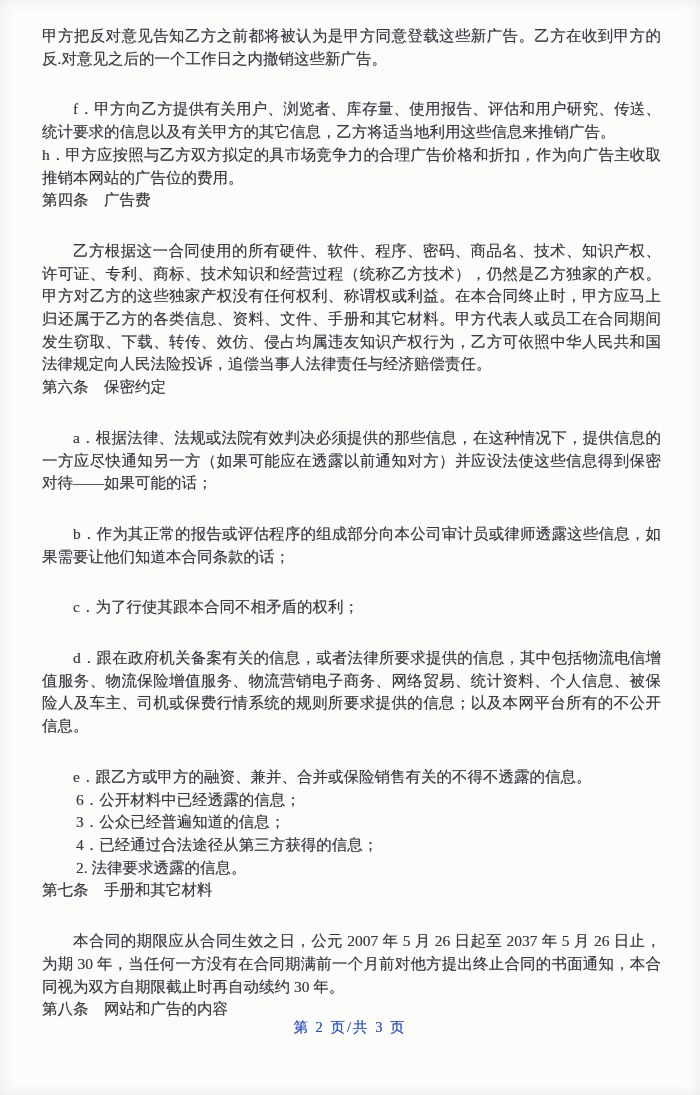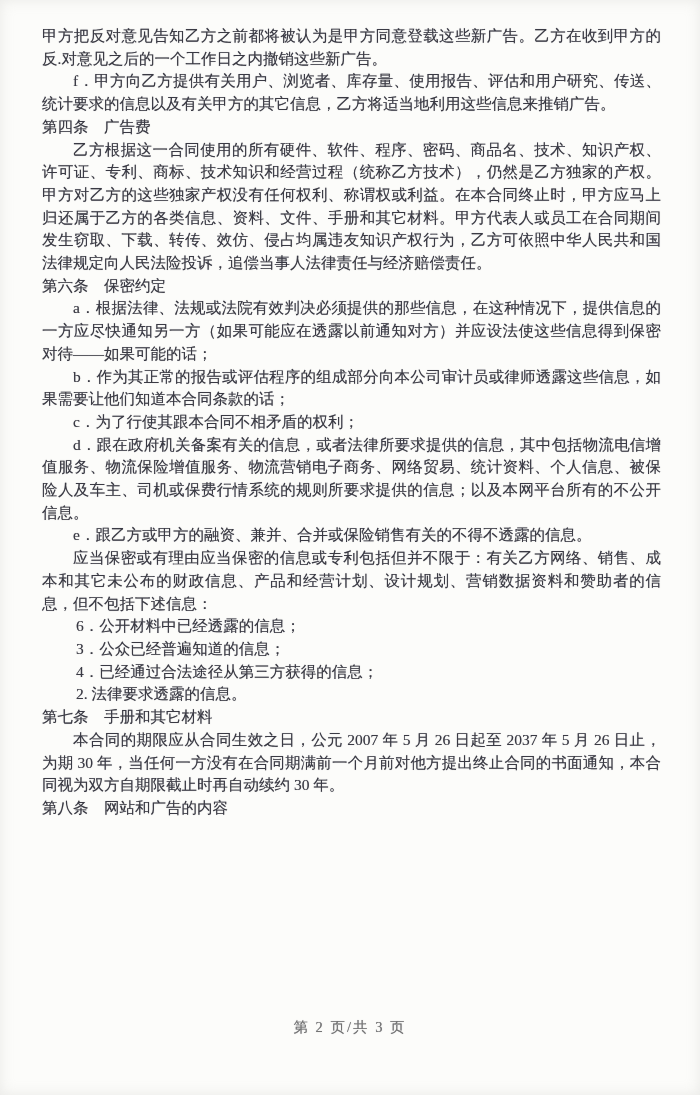--- a/index.html
+++ b/index.html
@@ -23,21 +23,21 @@
     top: 25px;
     width: 619px;
     color: #3a3a44;
     font-size: 15.5px;
     line-height: 22.7px;
     text-align: justify;
     text-shadow: 0 0 0.7px rgba(58,58,70,0.55);
   }
   .doc-body p { margin: 0; padding: 0; }
   p.cont { text-indent: 0; }
-  p.ind  { text-indent: 2em; }
+  p.ind  { text-indent: 2em; margin-top: 28px; }
   p.num  { text-indent: 2.2em; }
   p.head { text-indent: 0; }
   .blot {
     position: relative;
     color: #33222c;
     font-weight: bold;
   }
   .blot::after {
     content: '';
     position: absolute;
@@ -49,41 +49,41 @@
     background: radial-gradient(ellipse at center, rgba(96,30,40,0.72) 0%, rgba(96,30,40,0.25) 55%, rgba(96,30,40,0) 75%);
     pointer-events: none;
   }
   .footer {
     position: absolute;
     left: 0;
     right: 0;
     top: 1018px;
     text-align: center;
     font-size: 14.5px;
-    color: #737373;
+    color: #1d4ed8;
     letter-spacing: 2px;
     text-shadow: 0 0 0.7px rgba(58,58,70,0.5);
   }
 </style>
 </head>
 <body>
 
 <div class="page">
   <div class="doc-body">
       <p class="cont">甲方把反对意见告知乙方之前都将被认为是甲方同意登载这些新广告。乙方在收到甲方的反.对意见之后的一个工作日之内撤销这些新广告。</p>
       <p class="ind">f．甲方向乙方提供有关用户、浏览者、库存量、使用报告、评估和用户研究、传送、统计要求的信息以及有关甲方的其它信息，乙方将适当地利用这些信息来推销广告。</p>
+      <p class="cont">h．甲方应按照与乙方双方拟定的具市场竞争力的合理广告价格和折扣，作为向广告主收取推销本网站的广告位的费用。</p>
       <p class="head">第四条　广告费</p>
       <p class="ind">乙方根据这一合同使用的所有硬件、软件、程序、密码、商品名、技术、知识产权、许可证、专利、商标、技术知识和经营过程（统称乙方技术），仍然是乙方独家的产权。甲方对乙方的这些独家产权没有任何权利、称谓权或利益。在本合同终止时，甲方应马上归还属于乙方的各类信息、资料、文件、手册和其它材料。甲方代表人或员工在合同期间发生窃取、下载、转传、效仿、侵占均属违友知识产权行为，乙方可依照中华人民共和国法律规定向人民法险投诉，追偿当事人法律责任与经济赔偿责任。</p>
       <p class="head">第六条　保密约定</p>
       <p class="ind">a．根据法律、法规或法院有效判决必须提供的那些信息，在这种情况下，提供信息的一方应尽快通知另一方（如果可能应在透露以前通知对方）并应设法使这些信息得到保密对待——如果可能的话；</p>
       <p class="ind">b．作为其正常的报告或评估程序的组成部分向本公司审计员或律师透露这些信息，如果需要让他们知道本合同条款的话；</p>
       <p class="ind">c．为了行使其跟本合同不相矛盾的权利；</p>
       <p class="ind">d．跟在政府机关备案有关的信息，或者法律所要求提供的信息，其中包括物流电信增值服务、物流保险增值服务、物流营销电子商务、网络贸易、统计资料、个人信息、被保险人及车主、司机或保费行情系统的规则所要求提供的信息；以及本网平台所有的不公开信息。</p>
       <p class="ind">e．跟乙方或甲方的融资、兼并、合并或保险销售有关的不得不透露的信息。</p>
-      <p class="ind">应当保密或有理由应当保密的信息或专利包括但并不限于：有关乙方网络、销售、成本和其它未公布的财政信息、产品和经营计划、设计规划、营销数据资料和赞助者的信息，但不包括下述信息：</p>
       <p class="num">6．公开材料中已经透露的信息；</p>
       <p class="num">3．公众已经普遍知道的信息；</p>
       <p class="num">4．已经通过合法途径从第三方获得的信息；</p>
       <p class="num">2. 法律要求透露的信息。</p>
       <p class="head">第七条　手册和其它材料</p>
       <p class="ind">本合同的期限应从合同生效之日，公元 2007 年 5 月 26 日起至 2037 年 5 月 26 日止，为期 30 年，当任何一方没有在合同期满前一个月前对他方提出终止合同的书面通知，本合同视为双方自期限截止时再自动续约 30 年。</p>
       <p class="head">第八条　网站和广告的内容</p>
     </div>
   <div class="footer">第 2 页/共 3 页</div>
 </div>

